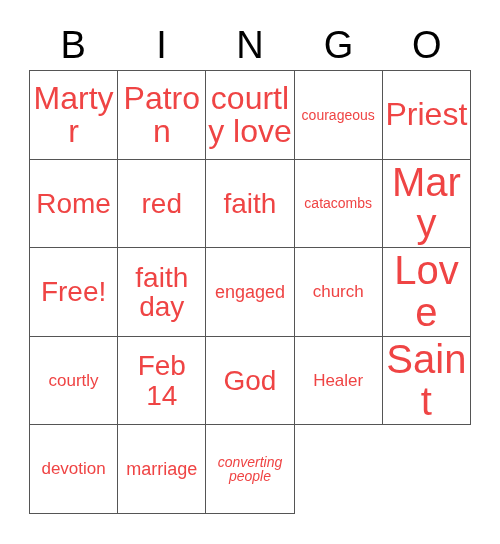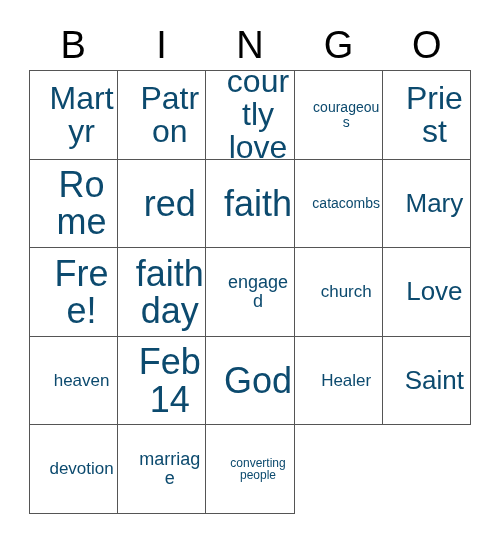--- a/index.html
+++ b/index.html
@@ -67,33 +67,32 @@
     justify-content: center;
     text-align: center;
     overflow: hidden;
     padding: 0 1px;
     background: #ffffff;
   }
   .cell-text {
     display: block;
     width: 100%;
     line-height: 1.04;
-    color: #0c4a6e;
+    color: #ef4444;
     word-break: break-word;
-    margin-left: 16px;
   }
 
   
-  .fs-xxl { font-size: 26px; }
-  .fs-xl  { font-size: 36px; }
+  .fs-xxl { font-size: 40px; }
+  .fs-xl  { font-size: 28px; }
   .fs-l   { font-size: 32px; }
   .fs-m   { font-size: 17px; }
   .fs-s   { font-size: 18px; }
   .fs-xs  { font-size: 14px; }
-  .fs-xxs { font-size: 12px; }
+  .fs-xxs { font-size: 14px; font-style: italic; }
 </style>
 </head>
 <body>
 
 <div id="card">
 
   <div id="header-row">
       <div class="header-letter">B</div>
       <div class="header-letter">I</div>
       <div class="header-letter">N</div>
@@ -141,21 +140,21 @@
       <div class="cell">
         <span class="cell-text fs-s">engaged</span>
       </div>
       <div class="cell">
         <span class="cell-text fs-m">church</span>
       </div>
       <div class="cell">
         <span class="cell-text fs-xxl">Love</span>
       </div>
       <div class="cell">
-        <span class="cell-text fs-m">heaven</span>
+        <span class="cell-text fs-m">courtly</span>
       </div>
       <div class="cell">
         <span class="cell-text fs-xl">Feb 14</span>
       </div>
       <div class="cell">
         <span class="cell-text fs-xl">God</span>
       </div>
       <div class="cell">
         <span class="cell-text fs-m">Healer</span>
       </div>

